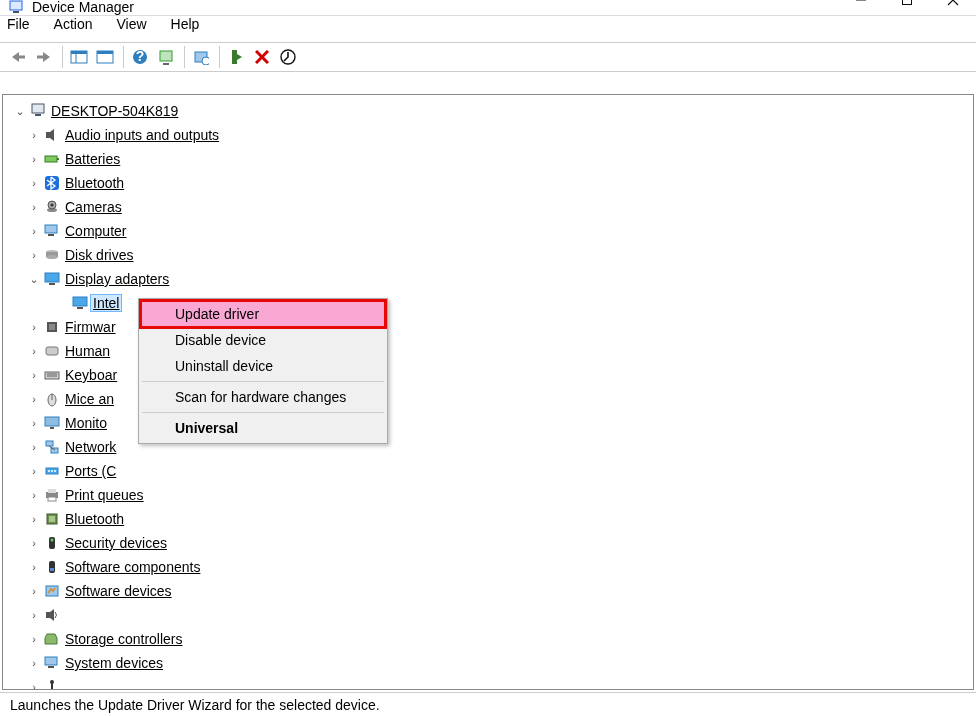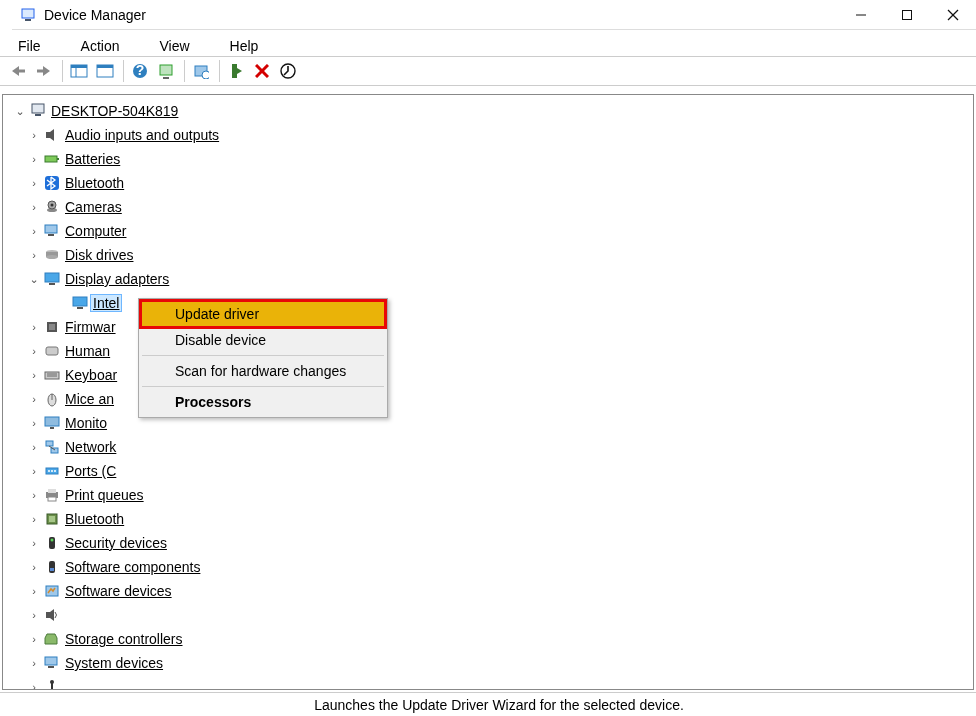--- a/index.html
+++ b/index.html
@@ -1,27 +1,27 @@
 <!DOCTYPE html>
 <html><head>
 <meta charset="utf-8">
 <style>
 * { margin:0; padding:0; box-sizing:border-box; font-family:"Segoe UI",Tahoma,sans-serif; font-size:14px; }
 body { background:#fff; width:976px; height:716px; position:relative; overflow:hidden; }
 
 
-.titlebar { height:30px; display:flex; align-items:center; padding-left:8px; border-bottom:1px solid #ddd;margin-left:12px; }
+.titlebar { height:16px; display:flex; align-items:flex-end; padding-left:8px; border-bottom:1px solid #ddd; }
 .titlebar .app-icon { width:16px; height:16px; margin-right:8px; }
 .titlebar .title { flex:0 0 auto; }
 .titlebar .spacer { flex:1; }
 .titlebar .winbtn { width:46px; height:30px; display:flex; align-items:center; justify-content:center; }
 .titlebar .winbtn svg { stroke:#111; }
 
 
-.menubar { height:24px; display:flex; align-items:flex-end; padding-left:18px; gap:40px; }
+.menubar { height:24px; display:flex; align-items:flex-start; padding-left:7px; gap:24px; }
 .menubar span { cursor:default; }
 
 
 .toolbar { height:30px; border-top:1px solid #ccc; border-bottom:1px solid #ccc; display:flex; align-items:center; padding-left:6px; margin-top:2px;}
 .toolbar .tbtn { width:24px; height:24px; display:flex; align-items:center; justify-content:center; margin-right:2px; }
 .toolbar .sep { width:1px; height:22px; background:#ccc; margin:0 4px; }
 
 
 .tree-wrap { position:absolute; left:2px; right:2px; top:94px; bottom:26px; border:1px solid #888; overflow:hidden; background:#fff;}
 .tree { padding:4px 0 4px 6px; }
@@ -29,26 +29,26 @@
 .node .chev { width:14px; text-align:center; color:#555; font-size:11px; cursor:default;}
 .node .ic { width:18px; height:18px; margin:0 4px 0 2px; display:flex; align-items:center; justify-content:center;}
 .node .lbl { cursor:default;text-decoration:underline; }
 .child1 { padding-left:18px; }
 .child2 { padding-left:46px; }
 .node.sel .lbl { background:#cde8ff; border:1px solid #6fb7ff; padding:0 2px; margin-left:-3px;}
 
 
 .ctxmenu { position:absolute; left:138px; top:298px; width:250px; background:#f0f0f0; border:1px solid #aaa; box-shadow:2px 2px 4px rgba(0,0,0,0.25); padding:2px; z-index:20;}
 .ctxmenu .item { height:26px; display:flex; align-items:center; padding-left:34px; cursor:default;}
-.ctxmenu .item.hl { background:#eab308; outline:3px solid #e80707; outline-offset:-1px;}
+.ctxmenu .item.hl { background:#f9a8d4; outline:3px solid #e80707; outline-offset:-1px;}
 .ctxmenu .hr { height:1px; background:#ccc; margin:2px 1px;}
 .ctxmenu .item.bold { font-weight:700;}
 
 
-.statusbar { position:absolute; left:0; right:0; bottom:0; height:24px; border-top:1px solid #ccc; display:flex; align-items:center; padding-left:22px; font-size:13px;justify-content:center;}
+.statusbar { position:absolute; left:0; right:0; bottom:0; height:24px; border-top:1px solid #ccc; display:flex; align-items:center; padding-left:10px; font-size:13px;}
 </style>
 </head>
 <body>
 
 <div class="titlebar">
   <span class="app-icon">
     <svg width="16" height="16" viewBox="0 0 16 16">
         <rect x="2" y="2" width="12" height="9" fill="#dbeafe" stroke="#2563eb"></rect>
         <rect x="5" y="12" width="6" height="2" fill="#475569"></rect>
       </svg>
@@ -404,21 +404,22 @@
             <rect x="6" y="14" width="6" height="2" fill="#333"></rect>
           </svg>
         </span>
       </div>
     </div>
 </div>
 
 <div class="ctxmenu">
   <div class="item hl">Update driver</div>
   <div class="item">Disable device</div>
+  <div class="item">Uninstall device</div>
   <div class="hr"></div>
   <div class="item">Scan for hardware changes</div>
   <div class="hr"></div>
-  <div class="item bold">Processors</div>
+  <div class="item bold">Universal</div>
 </div>
 
 <div class="statusbar">
   <span>Launches the Update Driver Wizard for the selected device.</span>
 </div>
 
 </body></html>

